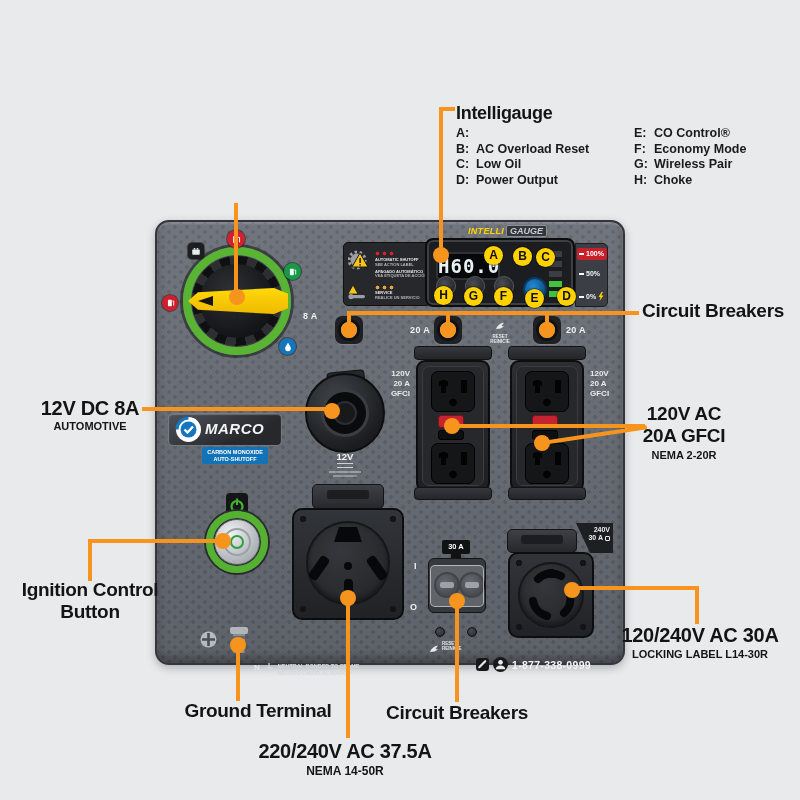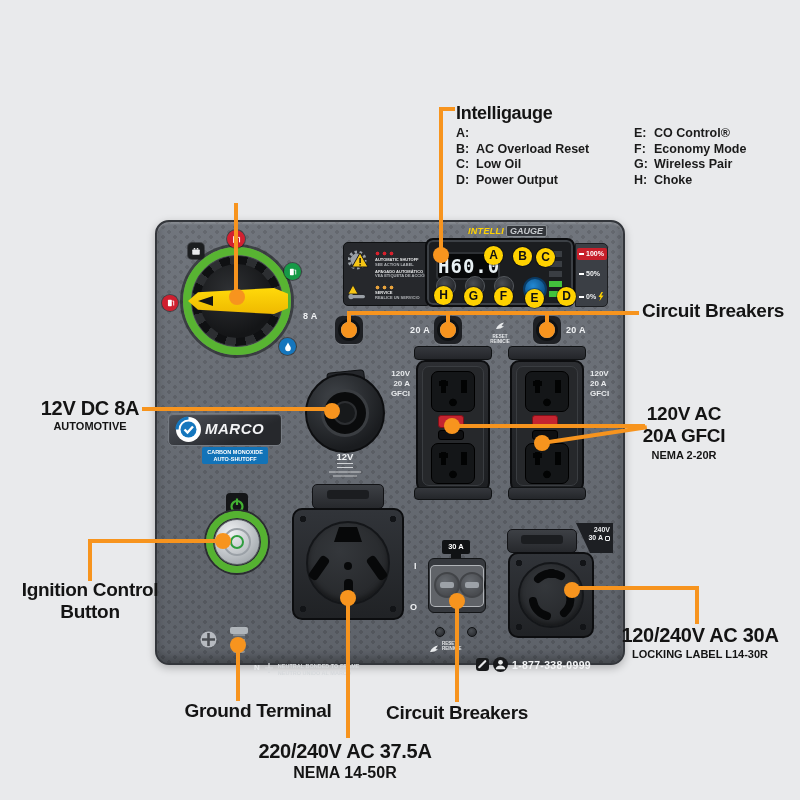--- a/index.html
+++ b/index.html
@@ -12,21 +12,21 @@
   clip-path:polygon(0 0,572px 0,543px 88px,0 88px);
   display:flex;align-items:center;padding-left:22px;gap:13px}
 .banner-title{font-size:56px;color:#ffd200;white-space:nowrap;display:flex;align-items:baseline}
 .t-bold{font-weight:bold;letter-spacing:1px}
 .t-light{font-weight:normal;letter-spacing:2px;margin-left:10px;transform:scaleX(.85);transform-origin:left;display:inline-block}
 
 
 .lbl{position:absolute;font-weight:bold;color:#141414;letter-spacing:-.3px;z-index:50}
 .ctr{text-align:center}
 .sz19{font-size:19px}.sz20{font-size:20px}
-.sz11{font-size:11px;letter-spacing:0}.sz12{font-size:16px;letter-spacing:0}
+.sz11{font-size:11px;letter-spacing:0}.sz12{font-size:12px;letter-spacing:0}
 .feat-col{position:absolute;color:#1a1a1a;z-index:50}
 .feat{display:flex;gap:3px;font-size:12.5px;font-weight:bold;line-height:15.6px}
 .fk{width:17px;flex:none}
 .fv{white-space:pre-line}
 
 
 .oline{position:absolute;background:#f7941e;z-index:40}
 .odot{position:absolute;width:16px;height:16px;border-radius:50%;background:#f7941e;z-index:41}
 
 

